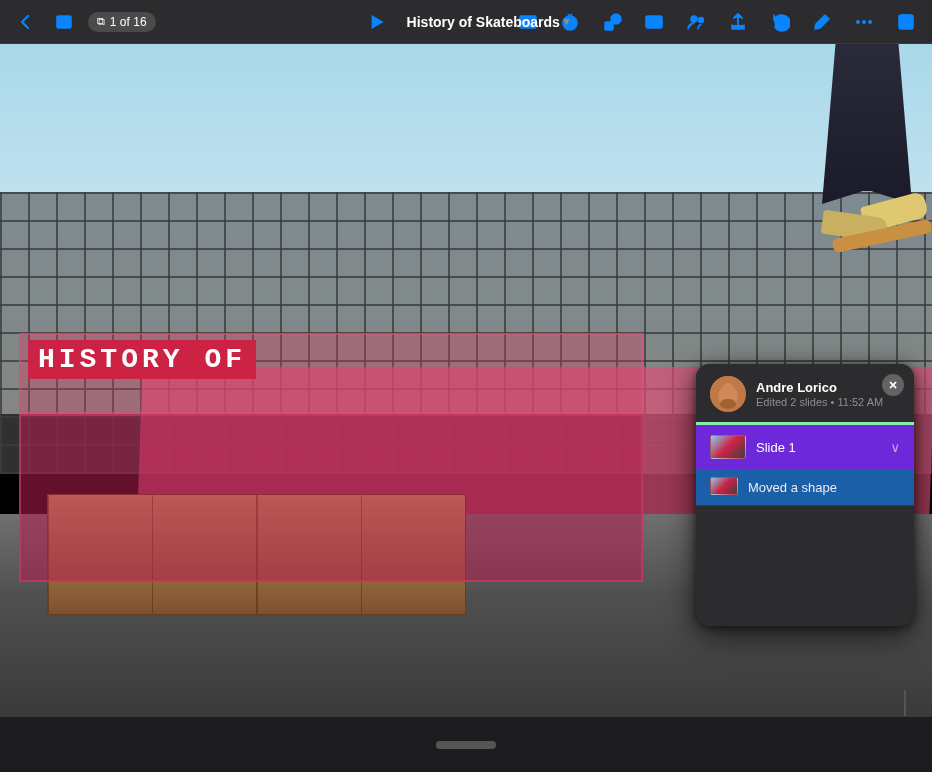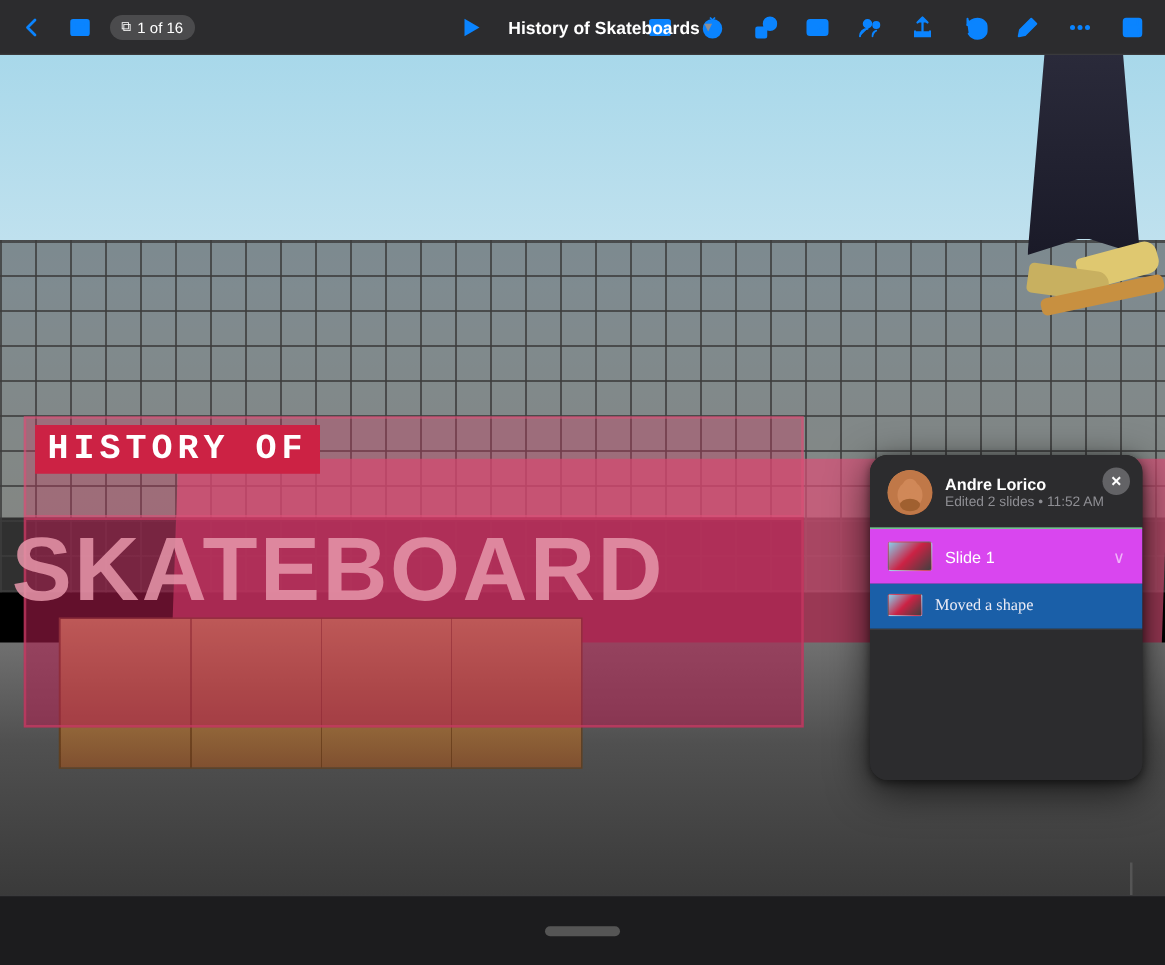--- a/index.html
+++ b/index.html
@@ -256,21 +256,21 @@
       z-index: 200;
       overflow: hidden;
     }
 
     .popup-header {
       display: flex;
       align-items: center;
       padding: 12px 14px 10px 14px;
       background: #2c2c2e;
       position: relative;
-      border-bottom: 1px solid #86efac;
+      border-bottom: 3px solid #86efac;
     }
 
     .avatar {
       width: 36px;
       height: 36px;
       border-radius: 50%;
       background: linear-gradient(135deg, #e8a060 0%, #c07040 50%, #a05030 100%);
       flex-shrink: 0;
       margin-right: 10px;
       overflow: hidden;
@@ -377,29 +377,28 @@
 
     .popup-empty {
       height: 120px;
       background: #2c2c2e;
     }
 
     .slide1-header {
       display: flex;
       align-items: center;
       padding: 10px 14px;
-      background: #d946ef;
+      background: #6d28d9;
     }
 
     .action-item {
       display: flex;
-      align-items: center;
+      align-items: flex-end;
       padding: 8px 14px 10px 14px;
       background: #1a5fa8;
-      font-family: Liberation Serif, serif;
     }
 
   </style>
 </head>
 <body>
 
 <div class="toolbar">
   <div class="toolbar-left">
     <button class="toolbar-btn">
       <svg width="18" height="18" viewBox="0 0 18 18">
@@ -528,23 +527,20 @@
     <div style="position:absolute;top:185px;right:0px;width:100px;height:14px;background:#c89040;border-radius:5px;transform:rotate(-12deg);"></div>
   </div>
 
   <div class="pink-overlay-top"></div>
   <div class="pink-overlay-bottom"></div>
 
   <div class="title-history-of">
     <span>HISTORY OF</span>
   </div>
 
-  <div class="title-skateboard">
-    <span>SKATEBOARD</span>
-  </div>
 
   <div class="activity-popup">
 
     <div class="popup-header">
       <div class="avatar">
 
         <svg width="36" height="36" viewBox="0 0 36 36">
           <circle cx="18" cy="18" r="18" fill="#c07848"></circle>
           <ellipse cx="18" cy="20" rx="10" ry="11" fill="#d08858"></ellipse>
           <circle cx="18" cy="13" r="6" fill="#d08858"></circle>

